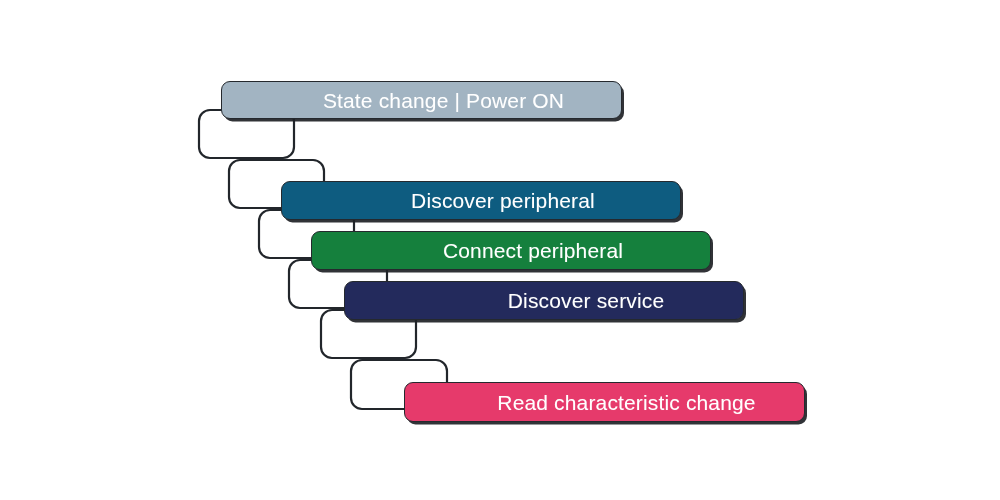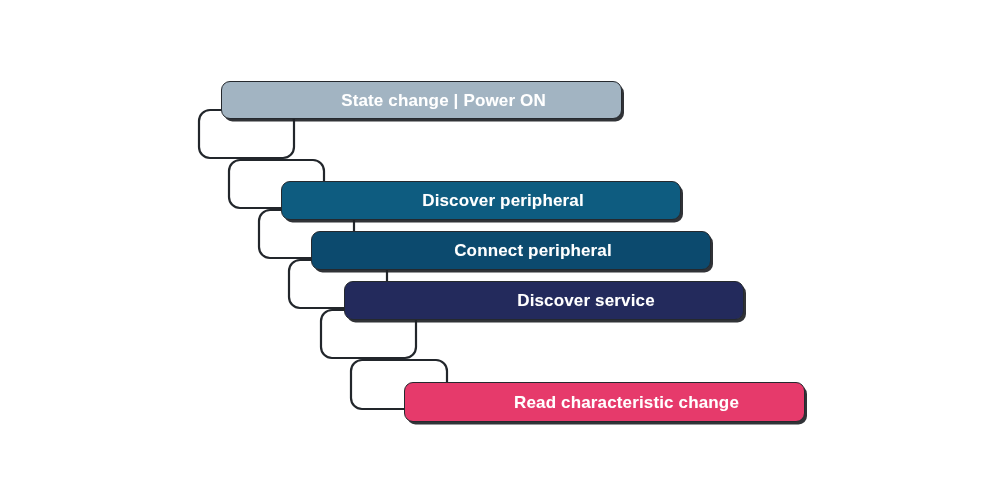--- a/index.html
+++ b/index.html
@@ -42,22 +42,22 @@
     border-radius: 9px;
     border: 1.6px solid #25292e;
     box-shadow: 2.5px 3px 0 -0.5px rgba(31,34,38,0.92);
     display: flex;
     align-items: center;
     justify-content: center;
     cursor: default;
   }
   .step-label {
     color: #ffffff;
-    font-size: 17px;
-    font-weight: bold;
+    font-size: 21px;
+    font-weight: normal;
     letter-spacing: 0.15px;
     line-height: 1;
     white-space: nowrap;
     text-shadow: 0 0 1px rgba(255,255,255,0.25);
     margin-left: 44px;
   }
 </style>
 </head>
 <body>
 
@@ -76,21 +76,21 @@
 
     <div class="step-bar" style="left: 221px; top: 81px; width: 401px; height: 38px; background: rgb(162, 180, 194); border-color: rgb(37, 41, 46);">
       <span class="step-label" style="color: rgb(255, 255, 255);">State change | Power ON</span>
     </div>
 
 
     <div class="step-bar" style="left: 281px; top: 181px; width: 400px; height: 39px; background: rgb(14, 92, 128); border-color: rgb(37, 41, 46);">
       <span class="step-label" style="color: rgb(255, 255, 255);">Discover peripheral</span>
     </div>
 
-    <div class="step-bar" style="left: 311px; top: 231px; width: 400px; height: 39px; background: #0c4a6e; border-color: rgb(37, 41, 46);">
+    <div class="step-bar" style="left: 311px; top: 231px; width: 400px; height: 39px; background: #15803d; border-color: rgb(37, 41, 46);">
       <span class="step-label" style="color: rgb(255, 255, 255);">Connect peripheral</span>
     </div>
 
     <div class="step-bar" style="left: 344px; top: 281px; width: 400px; height: 39px; background: rgb(35, 42, 92); border-color: rgb(37, 41, 46); padding-left: 40px;">
       <span class="step-label" style="color: rgb(255, 255, 255);">Discover service</span>
     </div>
 
 
     <div class="step-bar" style="left: 404px; top: 382px; width: 401px; height: 40px; background: rgb(230, 58, 107); border-color: rgb(37, 41, 46);">
       <span class="step-label" style="color: rgb(255, 255, 255);">Read characteristic change</span>

